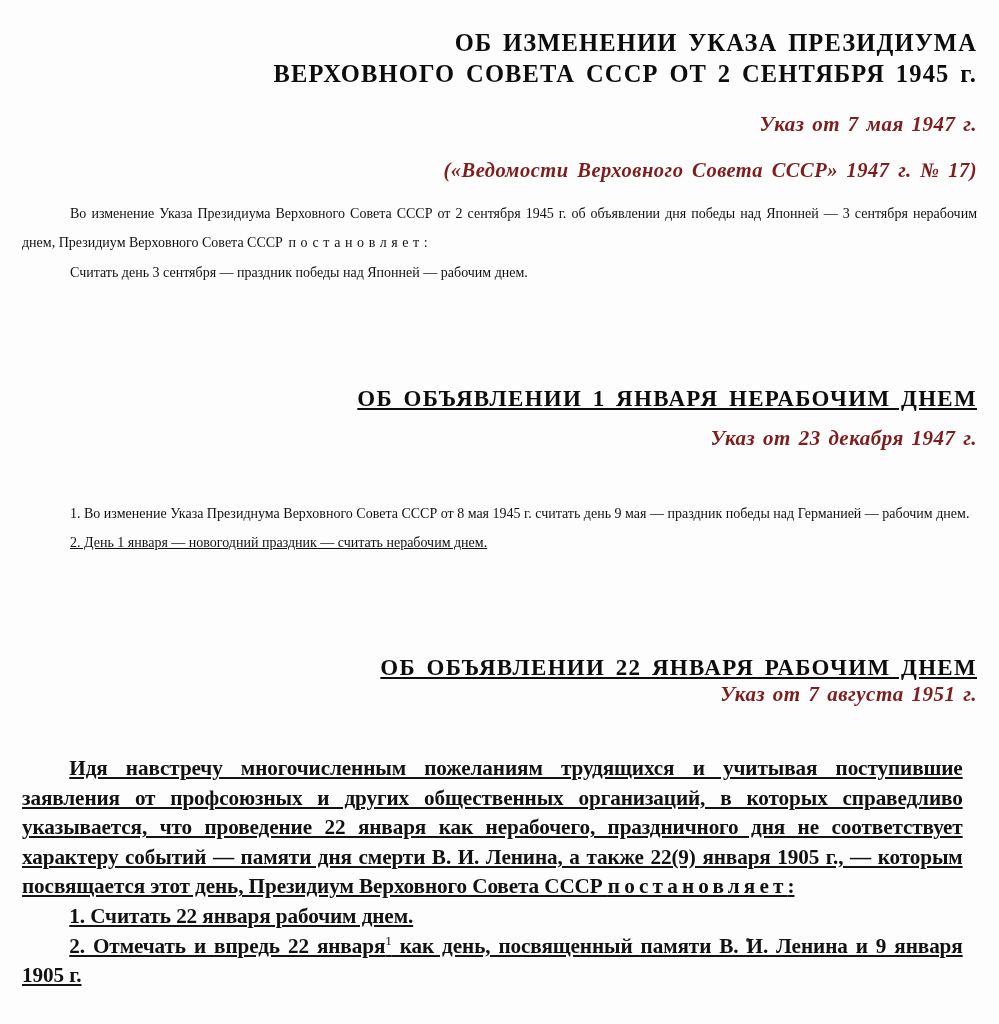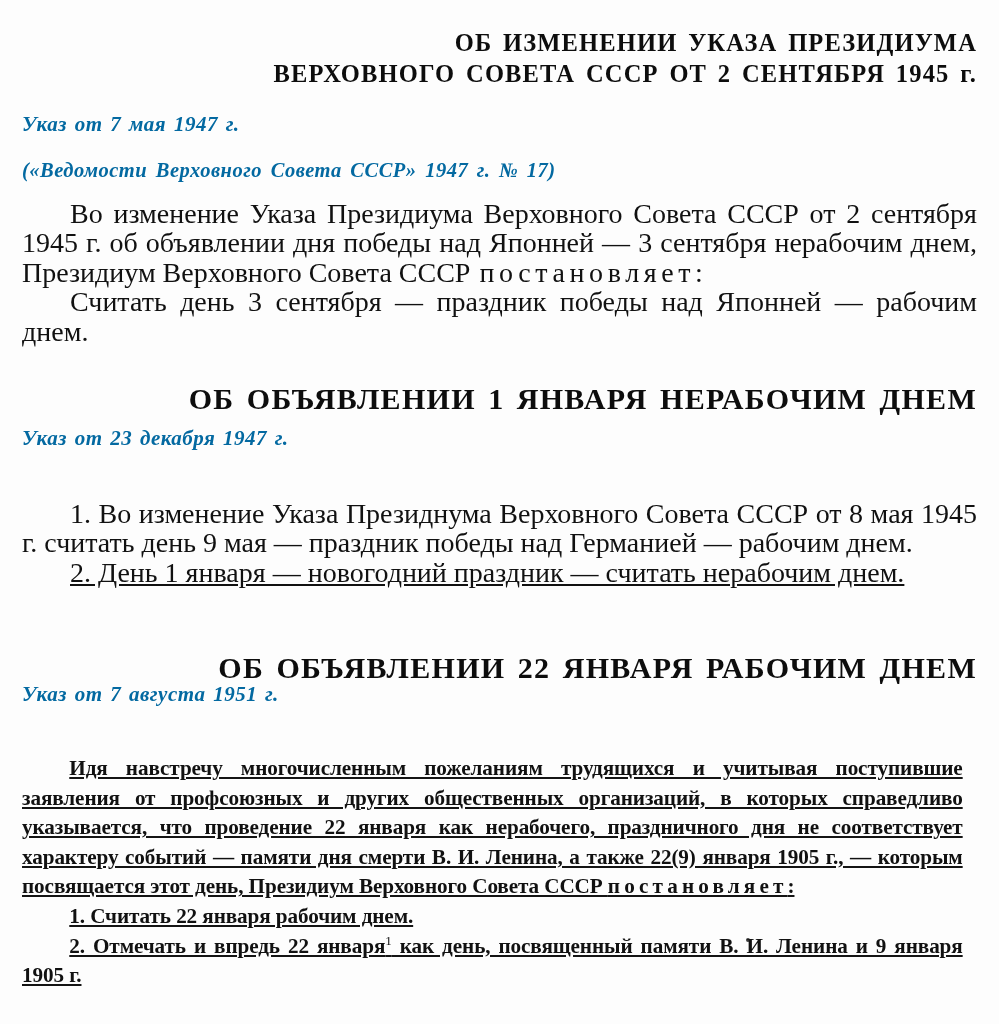--- a/index.html
+++ b/index.html
@@ -30,43 +30,44 @@
     text-align: right;
     font-weight: 700;
     font-size: 24.5px;
     line-height: 31px;
     letter-spacing: 1.15px;
     word-spacing: 3.5px;
     color: #0d0d0d;
     font-family: "Liberation Serif", "DejaVu Serif", serif;
   }
   .heading.h-small {
-    font-size: 30px;
+    font-size: 23px;
     letter-spacing: 1.3px;
+    text-decoration: underline;
   }
 
   
   .subtitle {
-    text-align: left;
+    text-align: right;
     font-style: italic;
     font-weight: 700;
     font-size: 21px;
     line-height: 29px;
     letter-spacing: 0.5px;
     word-spacing: 2px;
-    color: #0369a1;
+    color: #7f1d1d;
   }
   .subtitle.src {
     font-size: 20.5px;
     word-spacing: 3px;
   }
 
   
   .body-par {
-    font-size: 28px;
+    font-size: 14px;
     line-height: 29.4px;
     text-align: justify;
     text-justify: inter-word;
     color: #111111;
     font-weight: 500;
   }
   .body-par.indent { text-indent: 48px; }
 
   
   .body-par.heavy {

